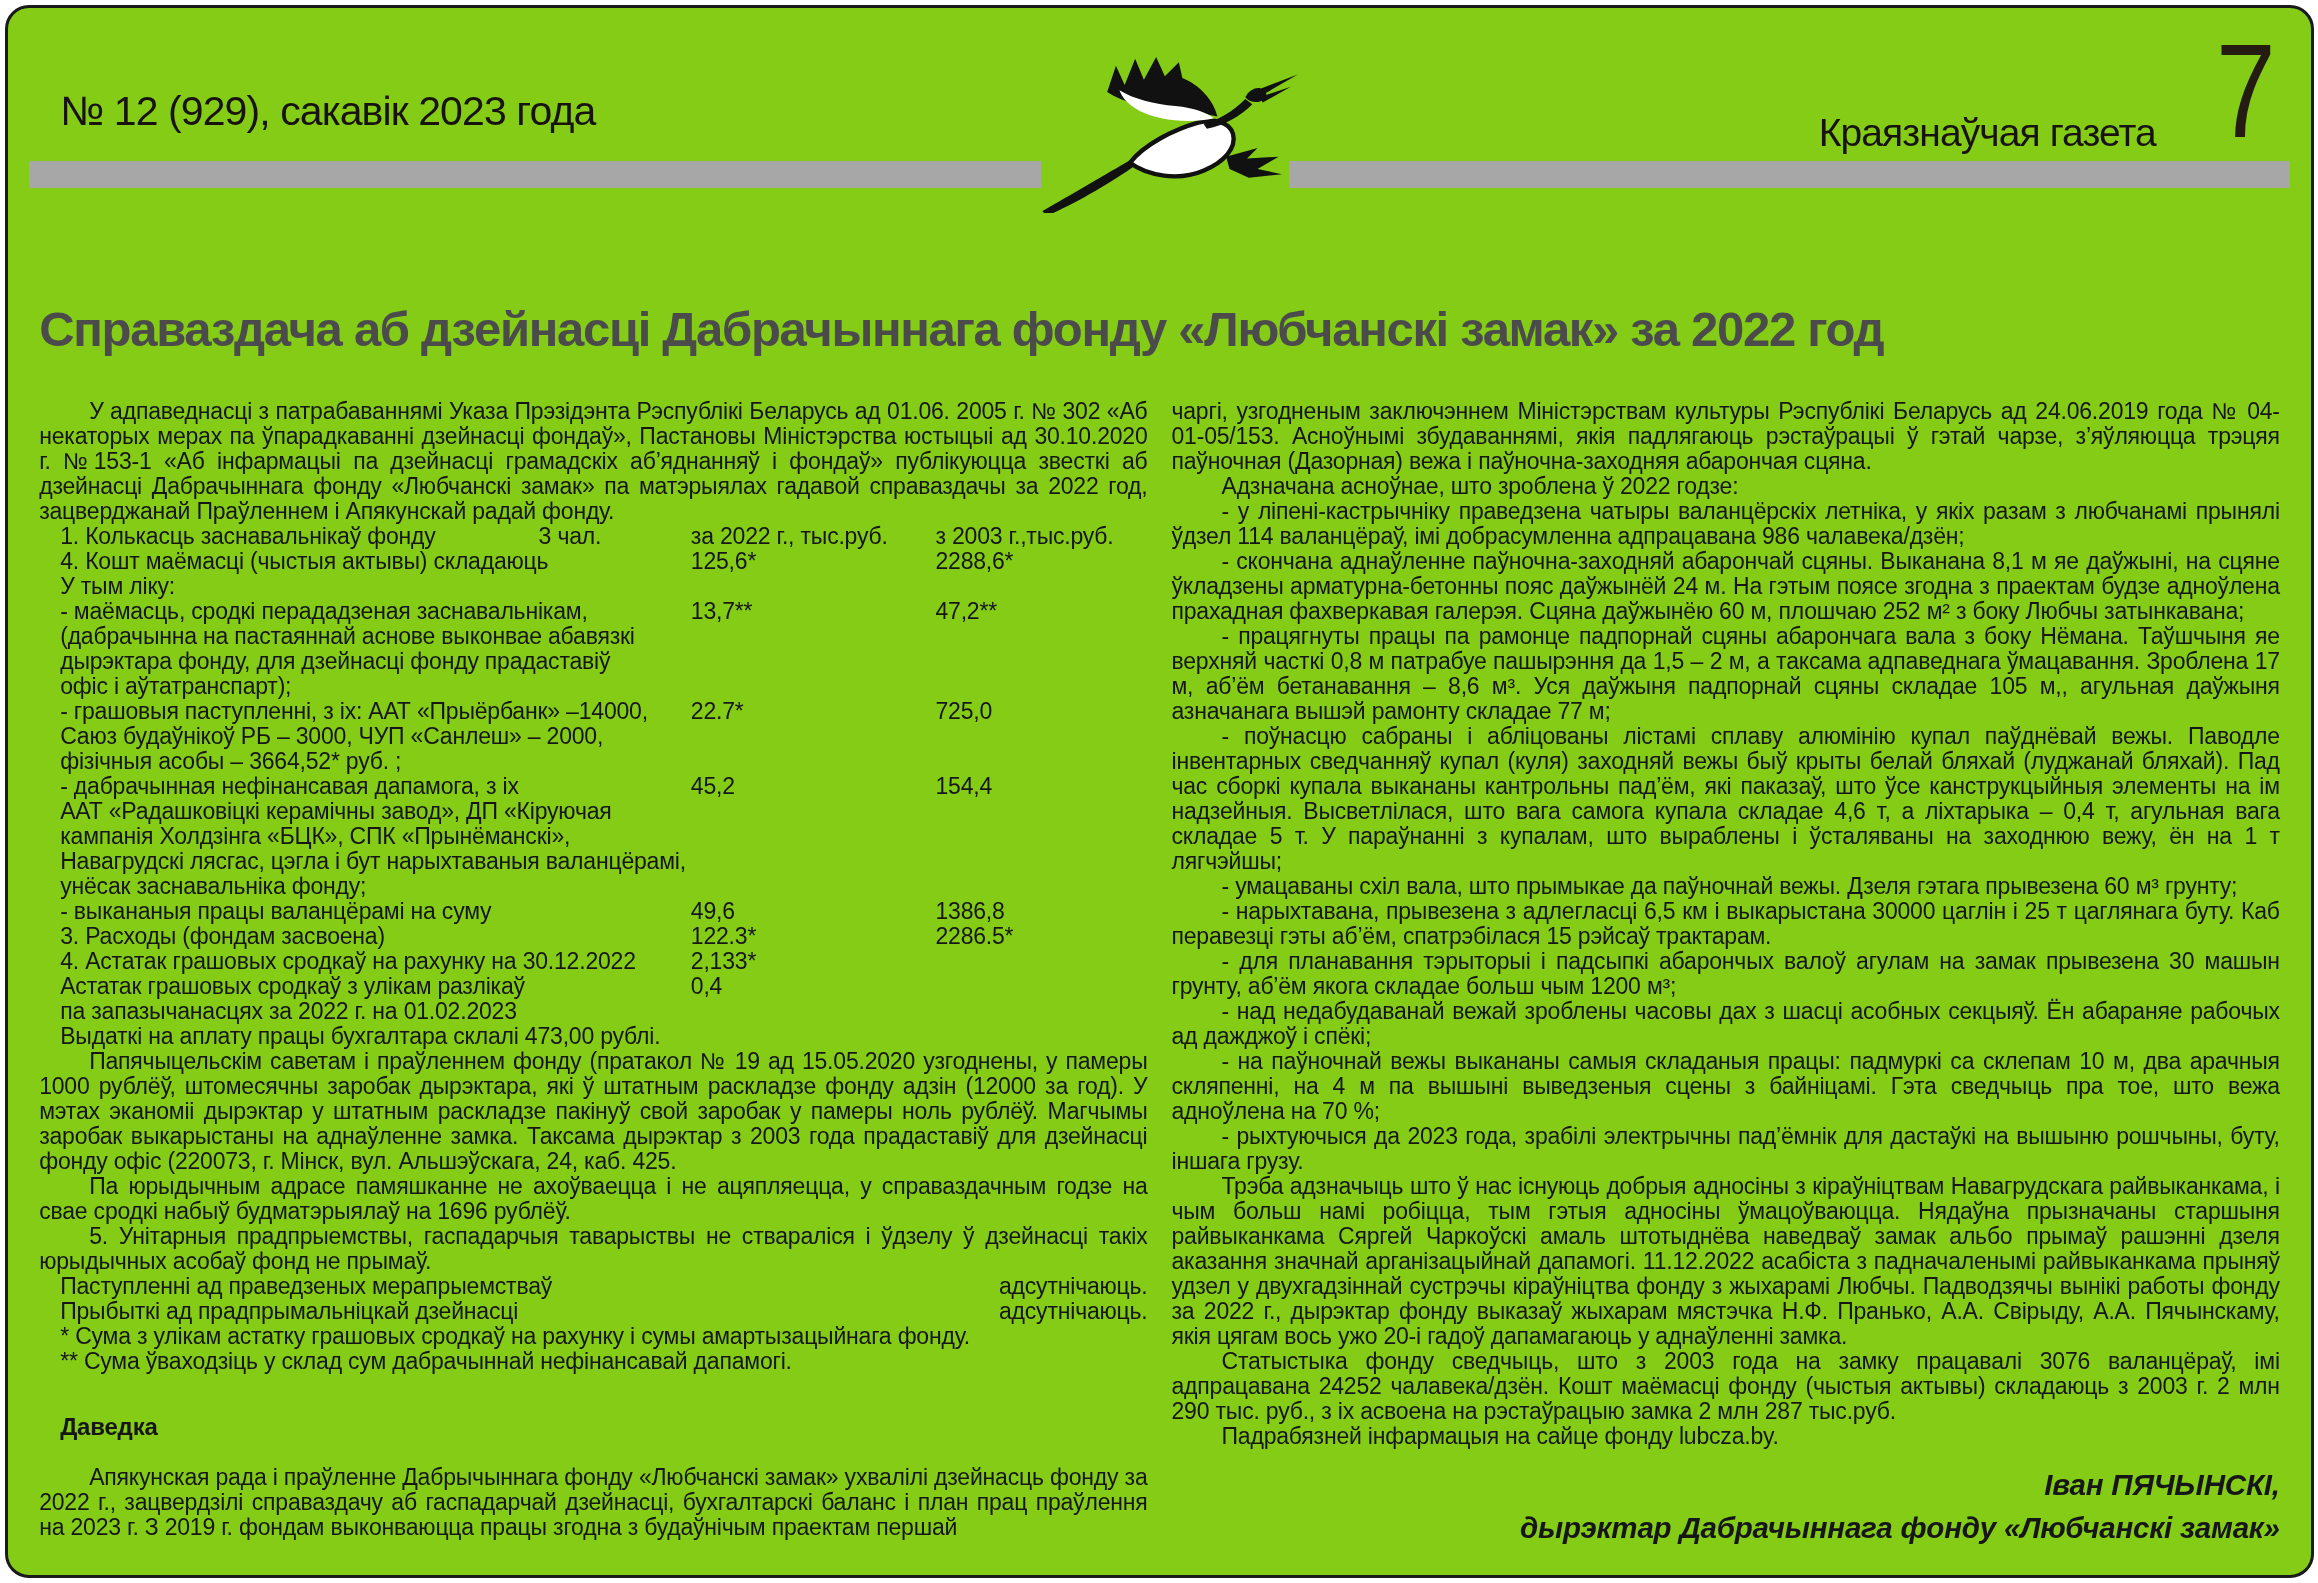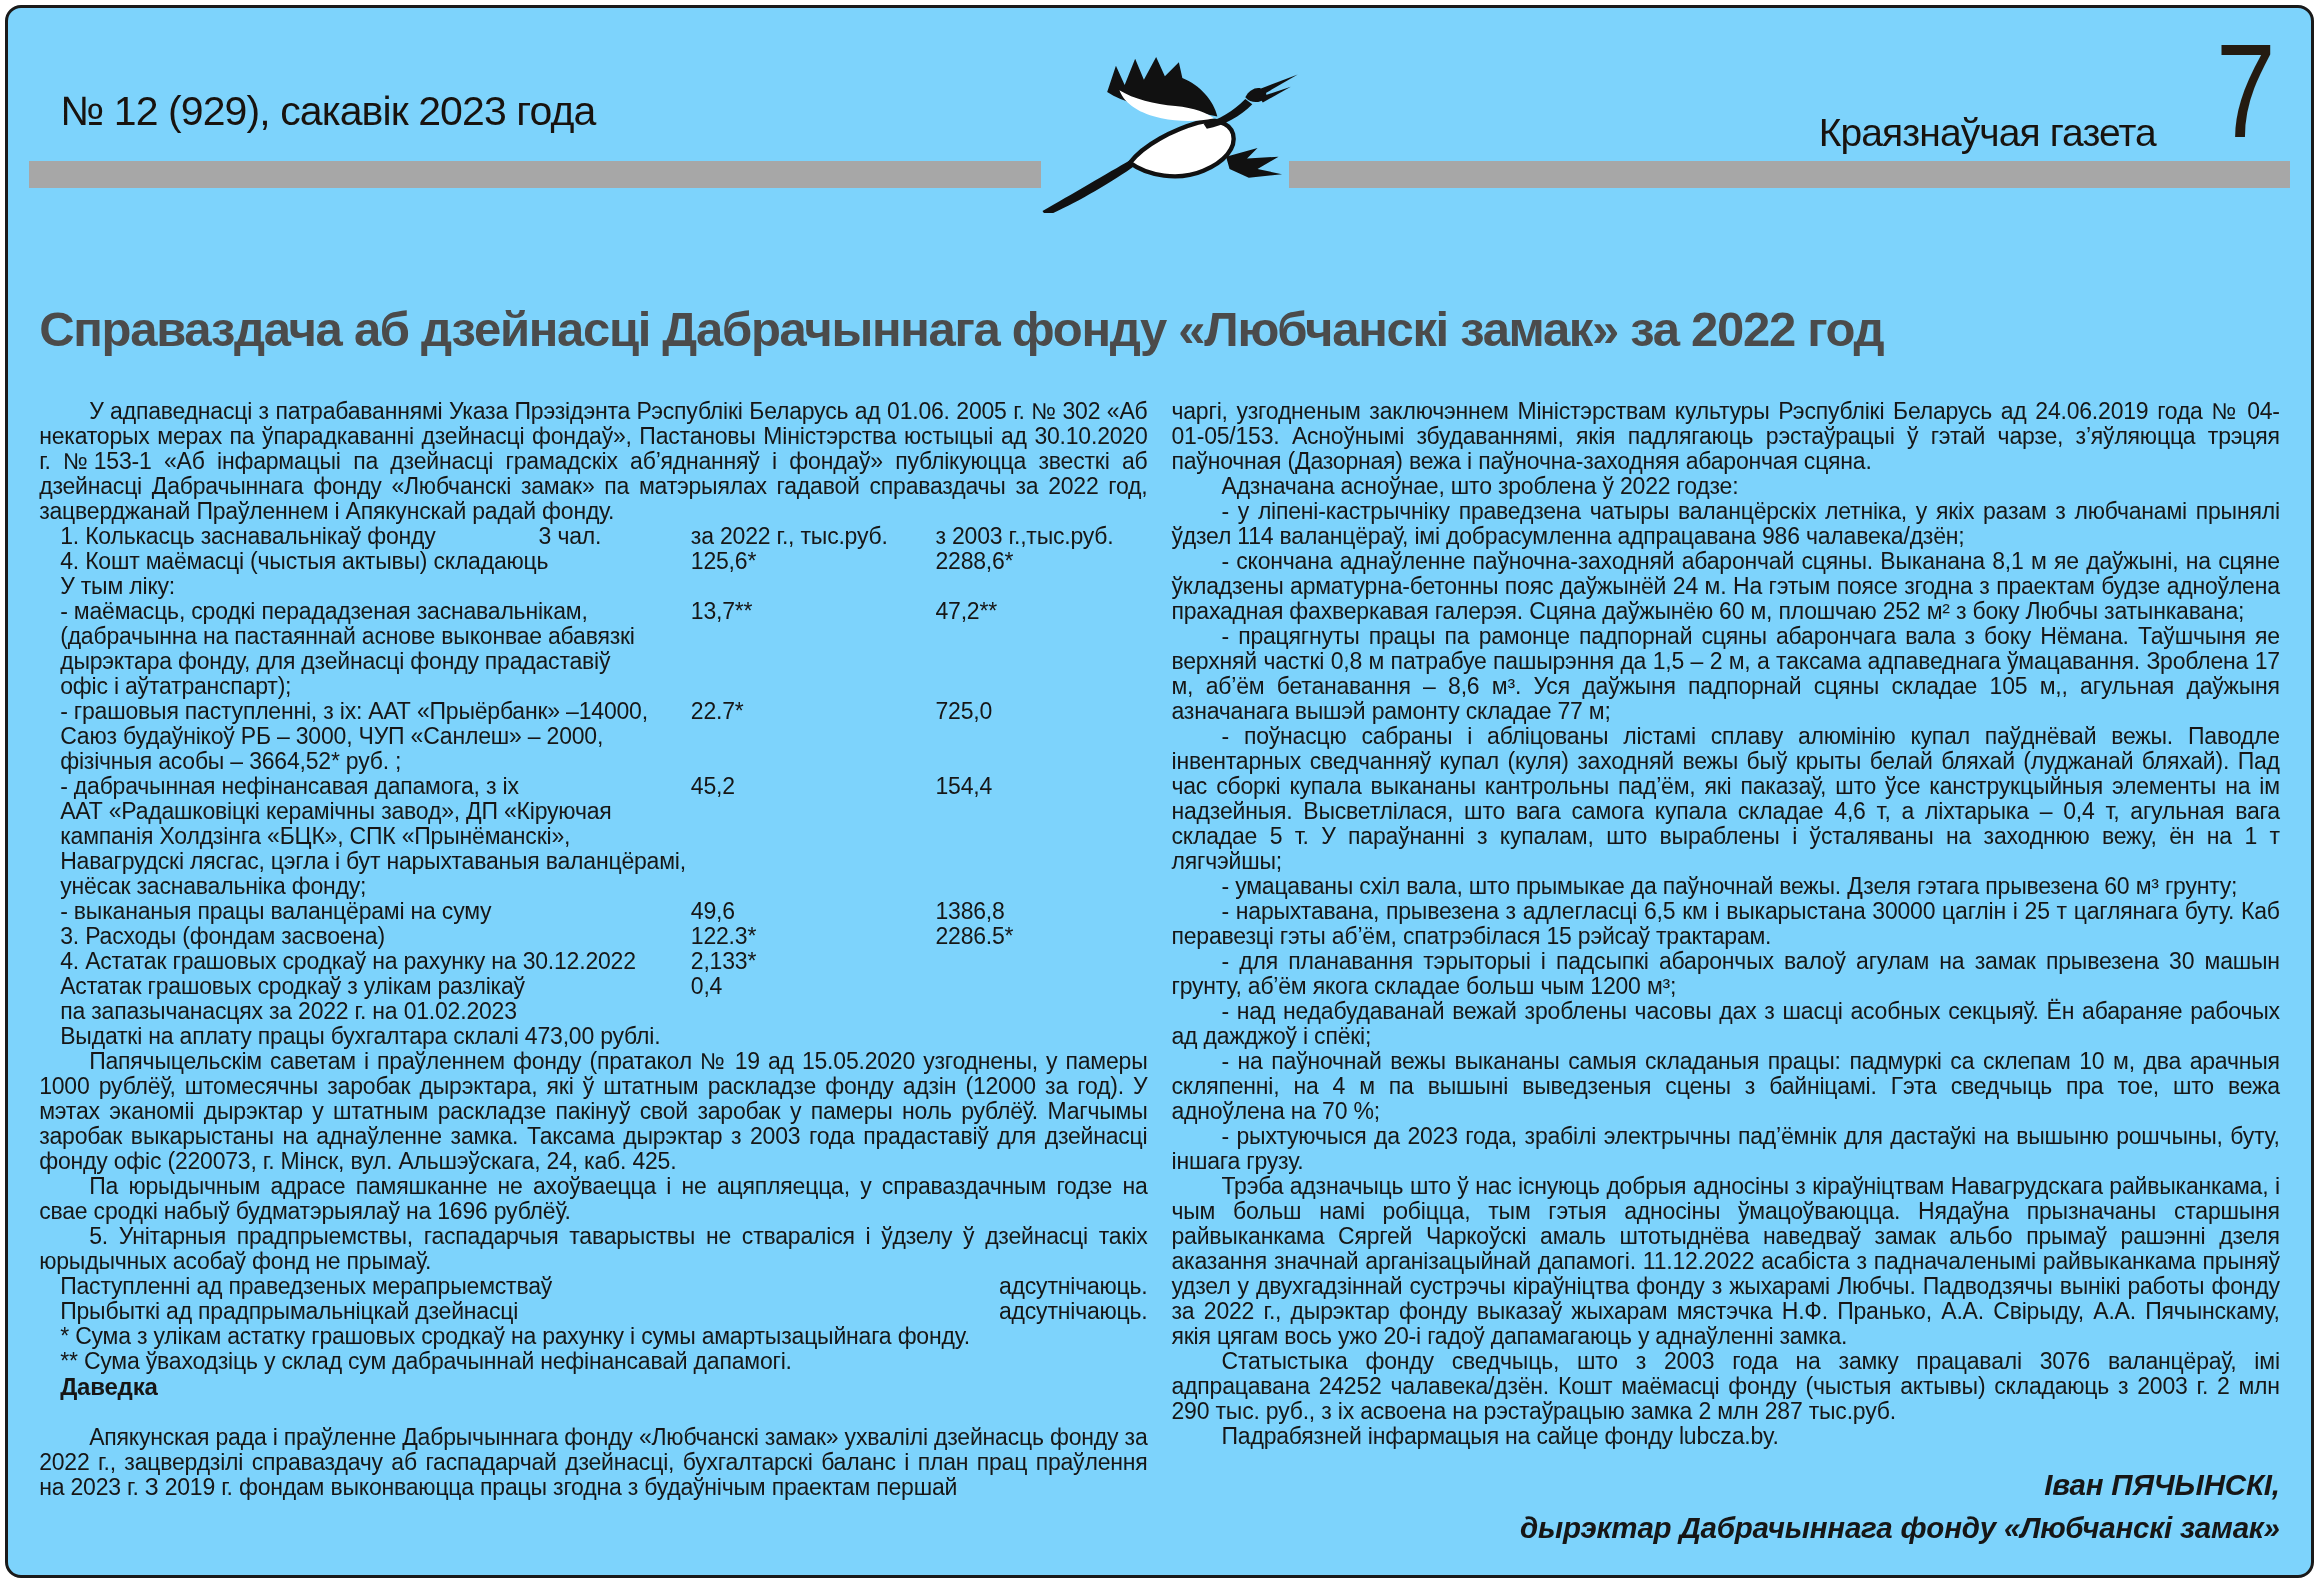--- a/index.html
+++ b/index.html
@@ -3,22 +3,22 @@
 <meta charset="utf-8">
 <style>
   html,body{margin:0;padding:0;}
   body{
     width:2319px;height:1583px;background:#ffffff;
     font-family:"Liberation Sans",sans-serif;color:#161616;
     position:relative;
   }
   .frame{
     position:absolute;inset:5.2px;
-    border:3.5px solid #1a1a1a;border-radius:16px;
-    background:#7dd3fc;overflow:hidden;
+    border:3.5px solid #1a1a1a;border-radius:24px;
+    background:#84cc16;overflow:hidden;
   }
   
   .masthead{position:relative;height:184px;}
   .issue{
     position:absolute;left:52px;top:80px;
     font-size:41px;letter-spacing:-0.9px;color:#18130f;white-space:nowrap;
   }
   .paper{
     position:absolute;right:155px;top:103px;
     font-size:39px;letter-spacing:-0.9px;color:#18130f;white-space:nowrap;
@@ -47,21 +47,21 @@
   p{margin:0;}
   .indent{text-indent:50px;}
   
   .ftable{padding-left:21px;text-align:left;}
   .trow{position:relative;white-space:nowrap;}
   .trow .mid{position:absolute;left:44%;}
   .trow .c2 {position:absolute;left:58%;}
   .trow .c3 {position:absolute;left:80.5%;}
   .presence{display:flex;justify-content:space-between;padding-left:21px;}
   .footnotes{padding-left:21px;text-align:left;}
-  .refhead{font-weight:700;padding-left:21px;font-size:24px;}
+  .refhead{font-weight:700;padding-left:21px;margin-top:40px;font-size:24px;}
   .refpara{margin-top:26px;}
   
   .sig{margin-top:14px;text-align:right;font-weight:700;font-style:italic;
        font-size:29.5px;line-height:43px;}
 </style>
 </head>
 <body>
 
 <div class="frame">
 

